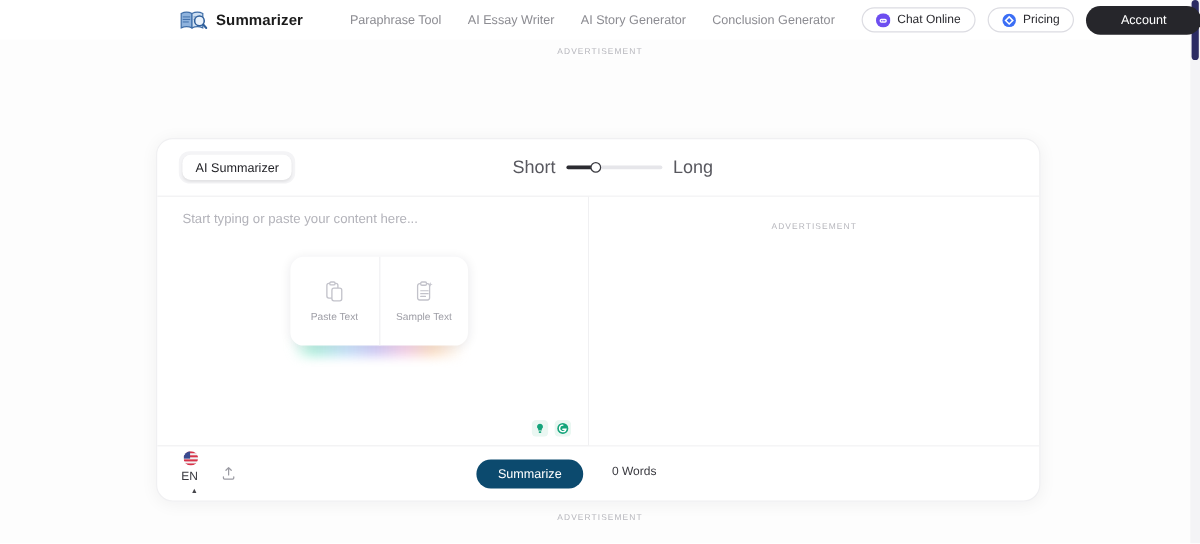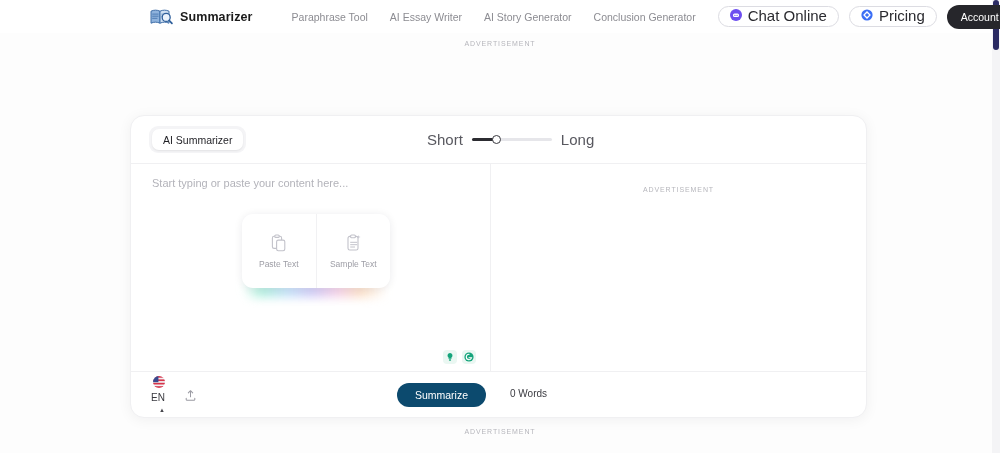--- a/index.html
+++ b/index.html
@@ -22,28 +22,28 @@
   }
   .brand { display: flex; align-items: center; gap: 7px; margin-left: 149px; }
   .brand-icon { width: 24px; height: 18px; display: block; }
   .brand-name { font-size: 12.5px; font-weight: bold; letter-spacing: .1px; color: #1b1b1b; }
 
   .nav { display: flex; align-items: center; gap: 22px; margin-left: 39px; }
   .nav a { font-size: 10.5px; color: #8c8c92; text-decoration: none; white-space: nowrap; }
 
   .hdr-right { display: flex; align-items: center; gap: 10px; margin-left: 22px; }
   .pill {
-    display: flex; align-items: flex-start; gap: 6px;
+    display: flex; align-items: center; gap: 6px;
     height: 21px; padding: 0 11px;
     border: 1px solid #dcdce2; border-radius: 11px;
-    background: #fff; font-size: 15px; color: #2a2a2f; white-space: nowrap;
+    background: #fff; font-size: 10px; color: #2a2a2f; white-space: nowrap;
   }
   .pill .ico { width: 12px; height: 12px; display: block; flex: none; }
   .btn-account {
-    height: 24px; padding: 0 14px;
+    height: 24px; padding: 0 29px;
     background: #26262b; color: #fff;
     border-radius: 12px; font-size: 10.5px;
     display: flex; align-items: center; justify-content: center; white-space: nowrap;
   }
 
   
   .ad-label {
     position: absolute; width: 100%; text-align: center;
     font-size: 7px; letter-spacing: .9px; color: #b6b6bc;
   }

